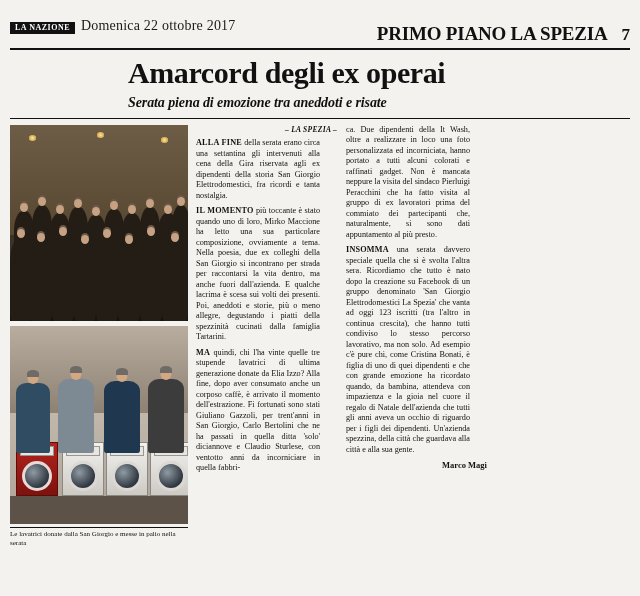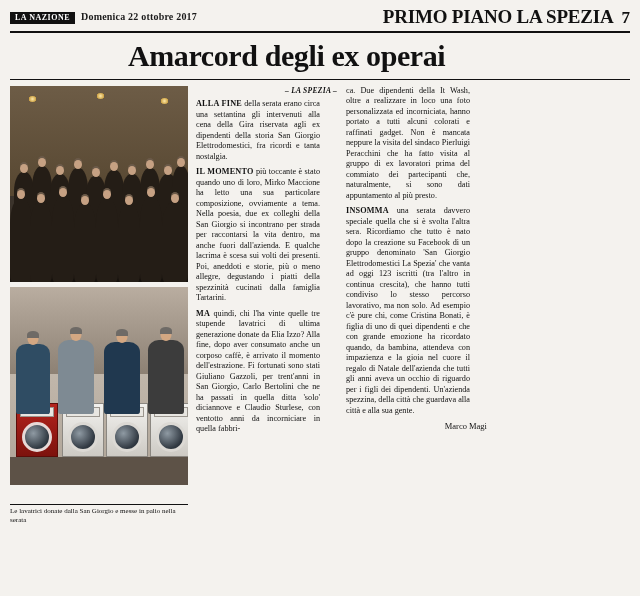--- a/index.html
+++ b/index.html
@@ -40,29 +40,29 @@
     background: #111;
     color: #fff;
     font-family: "Liberation Serif", serif;
     font-weight: bold;
     font-size: 8px;
     letter-spacing: .5px;
     padding: 2px 5px 2px 5px;
     line-height: 1;
   }
   .issue-date {
-    font-size: 10px;
+    font-size: 14px;
     letter-spacing: .2px;
     color: #1a1a1a;
-    font-weight: bold;
   }
   .masthead-right {
     display: flex;
     align-items: baseline;
-    gap: 8px;
+    gap: 14px;
+    margin-top: 17px;
   }
   .section-title {
     font-family: "Liberation Serif", serif;
     font-weight: bold;
     font-size: 19px;
     letter-spacing: -.2px;
   }
   .page-number {
     font-weight: bold;
     font-size: 17px;
@@ -143,21 +143,21 @@
     position: relative;
     width: 178px;
     overflow: hidden;
     background: #2a2723;
   }
   .photo.top { height: 196px; }
   .photo.bottom { height: 198px; }
   .caption {
     font-size: 7px;
     line-height: 1.25;
-    margin-top: 19px;
+    margin-top: 3px;
     border-top: 1px solid #111;
     padding-top: 2px;
   }
 
   
   .grp {
     position: absolute;
     inset: 0;
     background:
       linear-gradient(#3b332b 0 0) 0 0/100% 100% no-repeat;
@@ -226,21 +226,21 @@
     width:11px;height:12px;border-radius:50%;background:#d3a782;
   }
   .fig .hair {
     position:absolute; left:50%; top:-13px; transform:translateX(-50%);
     width:12px;height:7px;border-radius:50% 50% 0 0;background:#6e6a66;
   }
 
   
   .signature {
     text-align: right;
-    font-weight: normal;
+    font-weight: bold;
     font-size: 8.5px;
     margin-top: 4px;
   }
 </style>
 </head>
 <body>
 
 <div class="page">
 
   <div class="masthead">
@@ -249,20 +249,21 @@
       <span class="issue-date">Domenica 22 ottobre 2017</span>
     </div>
     <div class="masthead-right">
       <span class="section-title">PRIMO PIANO LA SPEZIA</span>
       <span class="page-number">7</span>
     </div>
   </div>
 
   <div class="headline-wrap">
     <h1 class="headline">Amarcord degli ex operai</h1>
+    <p class="subhead">Serata piena di emozione tra aneddoti e risate</p>
   </div>
   <div class="rule-under-head"></div>
 
   <div class="content">
 
     <div class="photo-col">
 
       <div>
         <div class="photo top">
           <div class="grp">

